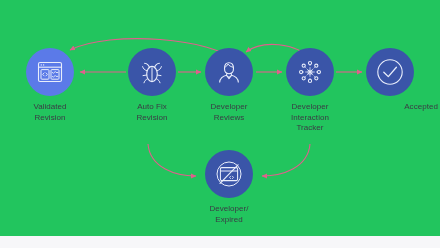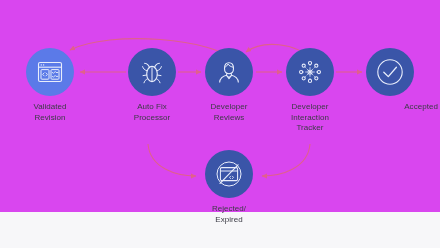--- a/index.html
+++ b/index.html
@@ -9,22 +9,22 @@
   body {
     width: 440px;
     height: 248px;
     background: #f7f7f9;
     font-family: "Liberation Sans", sans-serif;
     overflow: hidden;
   }
   #stage {
     position: relative;
     width: 440px;
-    height: 212px;
-    background: #d946ef;
+    height: 236px;
+    background: #22c55e;
   }
   #edges {
     position: absolute;
     left: 0;
     top: 0;
     width: 440px;
     height: 248px;
   }
   .node {
     position: absolute;
@@ -114,21 +114,21 @@
         <path d="M17.6 10.6 C18.4 7.6 20.4 6.4 22.4 6.2" fill="none" stroke="#e8edfb" stroke-width="1.1" stroke-linecap="round"></path>
         <path d="M9.8 13.6 C7.6 13.2 6.2 11.6 5.6 9.6" fill="none" stroke="#e8edfb" stroke-width="1" stroke-linecap="round"></path>
         <path d="M20.2 13.6 C22.4 13.2 23.8 11.6 24.4 9.6" fill="none" stroke="#e8edfb" stroke-width="1" stroke-linecap="round"></path>
         <path d="M9.8 18 L6 18.6" fill="none" stroke="#e8edfb" stroke-width="1" stroke-linecap="round"></path>
         <path d="M20.2 18 L24 18.6" fill="none" stroke="#e8edfb" stroke-width="1" stroke-linecap="round"></path>
         <path d="M10.4 21.8 C8.4 22.8 7.4 24.2 7 25.8" fill="none" stroke="#e8edfb" stroke-width="1" stroke-linecap="round"></path>
         <path d="M19.6 21.8 C21.6 22.8 22.6 24.2 23 25.8" fill="none" stroke="#e8edfb" stroke-width="1" stroke-linecap="round"></path>
       </svg>
     </div>
     <div class="node-label">Auto Fix
-Processor</div>
+Revision</div>
   </div>
 
   <div class="node" style="left:229px; top:48px;">
     <div class="node-circle" style="background:#3a55a8;">
       <svg width="30" height="30" viewBox="0 0 30 30">
         <path d="M10.5 11.6 C10.5 7.8 12.6 5.8 15 5.8 C17.4 5.8 19.5 7.8 19.5 11.6 C19.5 14.8 17.5 16.8 15 16.8 C12.5 16.8 10.5 14.8 10.5 11.6 Z" fill="none" stroke="#e8edfb" stroke-width="1.1"></path>
         <path d="M10.8 10.2 C12.4 9.6 13.4 8.4 14 7 C15 8.8 17 9.8 19.2 10.2" fill="none" stroke="#e8edfb" stroke-width="1" stroke-linecap="round" stroke-linejoin="round"></path>
         <path d="M12.6 16.4 L12.6 18.4 C12.6 19.4 13.6 20 15 20 C16.4 20 17.4 19.4 17.4 18.4 L17.4 16.4" fill="none" stroke="#e8edfb" stroke-width="1"></path>
         <path d="M5.6 25.6 C5.6 21.6 9 18.8 12.6 18.2 L15 21.6 L17.4 18.2 C21 18.8 24.4 21.6 24.4 25.6" fill="none" stroke="#e8edfb" stroke-width="1.1" stroke-linejoin="round"></path>
       </svg>
@@ -182,17 +182,17 @@
     <div class="node-circle" style="background:#3a55a8;">
       <svg width="32" height="32" viewBox="0 0 32 32">
         <circle cx="16" cy="16" r="12" fill="none" stroke="#e8edfb" stroke-width="1"></circle>
         <rect x="7.4" y="9.6" width="17.2" height="13" rx="1.3" fill="none" stroke="#e8edfb" stroke-width="1.05"></rect>
         <line x1="7.4" y1="13" x2="24.6" y2="13" stroke="#e8edfb" stroke-width="1"></line>
         <path d="M17.6 18.2 L16.5 19.4 L17.6 20.6" fill="none" stroke="#e8edfb" stroke-width="0.85" stroke-linecap="round" stroke-linejoin="round"></path>
         <path d="M19.4 18.2 L20.5 19.4 L19.4 20.6" fill="none" stroke="#e8edfb" stroke-width="0.85" stroke-linecap="round" stroke-linejoin="round"></path>
         <line x1="7" y1="25.4" x2="25" y2="6.8" stroke="#e8edfb" stroke-width="1.2" stroke-linecap="round"></line>
       </svg>
     </div>
-    <div class="node-label">Rejected/
+    <div class="node-label">Developer/
 Expired</div>
   </div>
 
 </div>
 
 </body></html>

